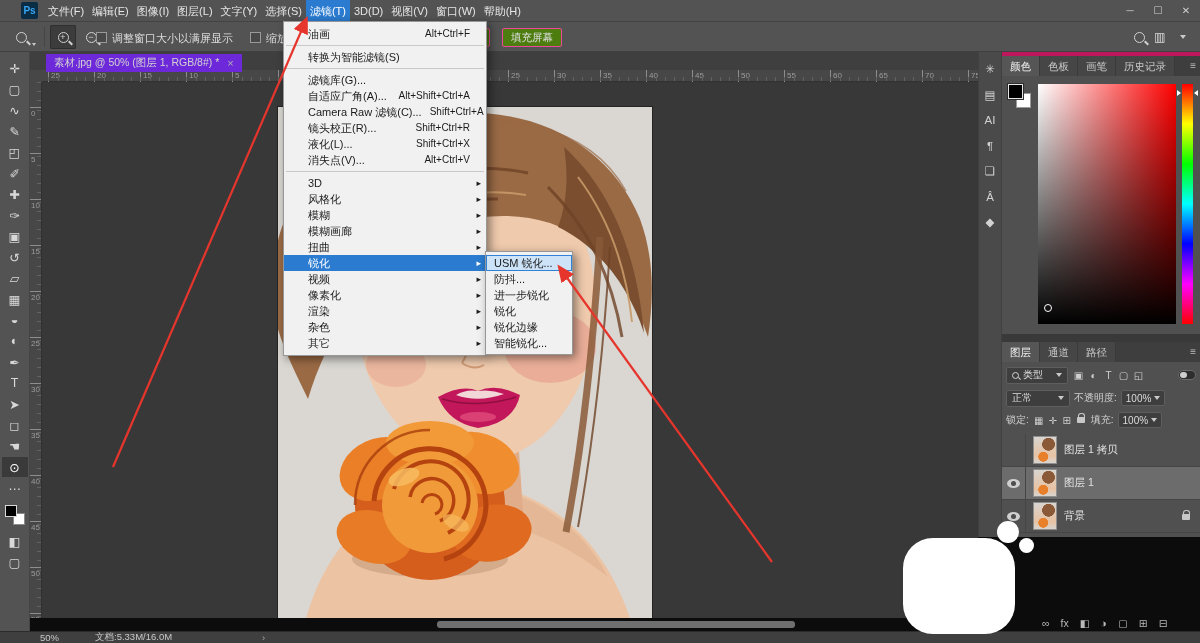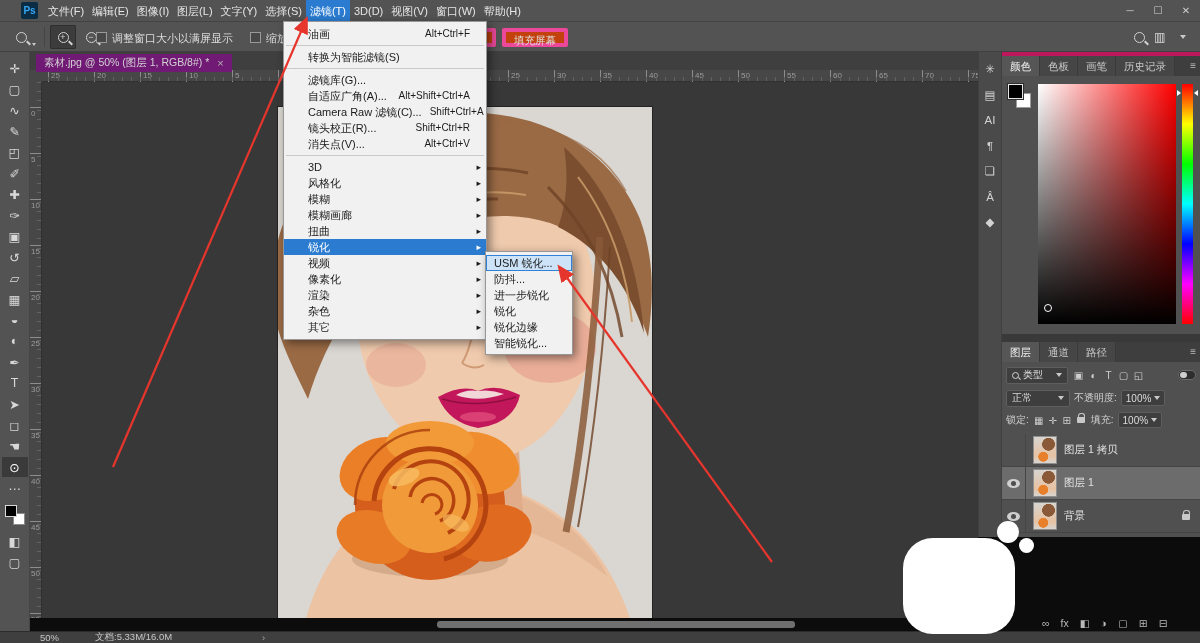--- a/index.html
+++ b/index.html
@@ -18,27 +18,27 @@
   
   .optionsbar { position:absolute; left:0; top:22px; right:0; height:30px; background:#535353; border-bottom:1px solid #404040; z-index:40; }
   .ob-btn { position:absolute; top:3px; height:24px; display:flex; align-items:center; justify-content:center; border-radius:2px; }
   .ob-pressed { background:#3c3c3c; box-shadow:inset 0 0 0 1px #2e2e2e; }
   .mag { position:relative; width:11px; height:11px; border:1.5px solid #d2d2d2; border-radius:50%; display:inline-block; }
   .mag i { position:absolute; width:5px; height:2px; background:#d2d2d2; right:-5px; bottom:-2px; transform:rotate(45deg); }
   .mag b { position:absolute; inset:0; display:flex; align-items:center; justify-content:center; font-size:9px; font-weight:normal; color:#d2d2d2; line-height:1; }
   .ob-sep { position:absolute; top:5px; width:1px; height:20px; background:#454545; }
   .cbx { position:absolute; width:11px; height:11px; border:1px solid #9a9a9a; background:#484848; }
   .ob-label { position:absolute; font-size:11px; color:#dcdcdc; top:9px; white-space:nowrap; }
-  .obtn { position:absolute; top:6px; height:19px; line-height:17px; padding:0 8px; background:#c2410c; border:4px solid #ec4899; border-radius:2px; font-size:10.5px; color:#e0e0e0; white-space:nowrap; }
+  .obtn { position:absolute; top:6px; height:19px; line-height:17px; padding:0 8px; background:#4d7c0f; border:1px solid #ec4899; border-radius:2px; font-size:10.5px; color:#e0e0e0; white-space:nowrap; }
   .caret { display:inline-block; width:0; height:0; border-left:3px solid transparent; border-right:3px solid transparent; border-top:4px solid #c9c9c9; }
   .minicaret { position:absolute; right:2px; bottom:3px; border-left:2.5px solid transparent; border-right:2.5px solid transparent; border-top:3px solid #c9c9c9; width:0; height:0; }
 
   
   .tabbar { position:absolute; left:30px; top:52px; width:948px; height:18px; background:#3f3f3f; z-index:8; }
-  .doctab { display:inline-flex; align-items:center; gap:8px; height:18px; background:#701a75; color:#d2d2d2; font-size:10.5px; padding:0 8px; margin-left:6px; white-space:nowrap; }
+  .doctab { display:inline-flex; align-items:center; gap:8px; height:18px; background:#6d28d9; color:#d2d2d2; font-size:10.5px; padding:0 8px; margin-left:16px; white-space:nowrap; }
   .doctab .x { color:#b0b0b0; font-size:11px; }
 
   
   .toolbar { position:absolute; left:0; top:52px; width:30px; height:579px; background:#535353; border-right:1px solid #454545; z-index:30; display:flex; flex-direction:column; align-items:center; padding-top:6px; }
   .tool { width:26px; height:20px; display:flex; align-items:center; justify-content:center; color:#d8d8d8; font-size:12.5px; margin-bottom:1px; }
   .tool.active { background:#3a3a3a; color:#fff; }
   .fswatch { position:relative; width:22px; height:22px; margin:5px 0; }
   .fsw-b { position:absolute; right:1px; bottom:1px; width:12px; height:12px; background:#fff; border:1px solid #8a8a8a; }
   .fsw-f { position:absolute; left:1px; top:1px; width:12px; height:12px; background:#000; border:1px solid #d8d8d8; }
 
@@ -433,20 +433,24 @@
       </div>
       <div class="menu-item">
         <span class="ml">Camera Raw 滤镜(C)...</span>
         <span class="msc">Shift+Ctrl+A</span>
       </div>
       <div class="menu-item">
         <span class="ml">镜头校正(R)...</span>
         <span class="msc">Shift+Ctrl+R</span>
       </div>
       <div class="menu-item">
+        <span class="ml">液化(L)...</span>
+        <span class="msc">Shift+Ctrl+X</span>
+      </div>
+      <div class="menu-item">
         <span class="ml">消失点(V)...</span>
         <span class="msc">Alt+Ctrl+V</span>
       </div>
       <div class="menu-sep"></div>
       <div class="menu-item">
         <span class="ml">3D</span>
         <span class="marr">▸</span>
       </div>
       <div class="menu-item">
         <span class="ml">风格化</span>

